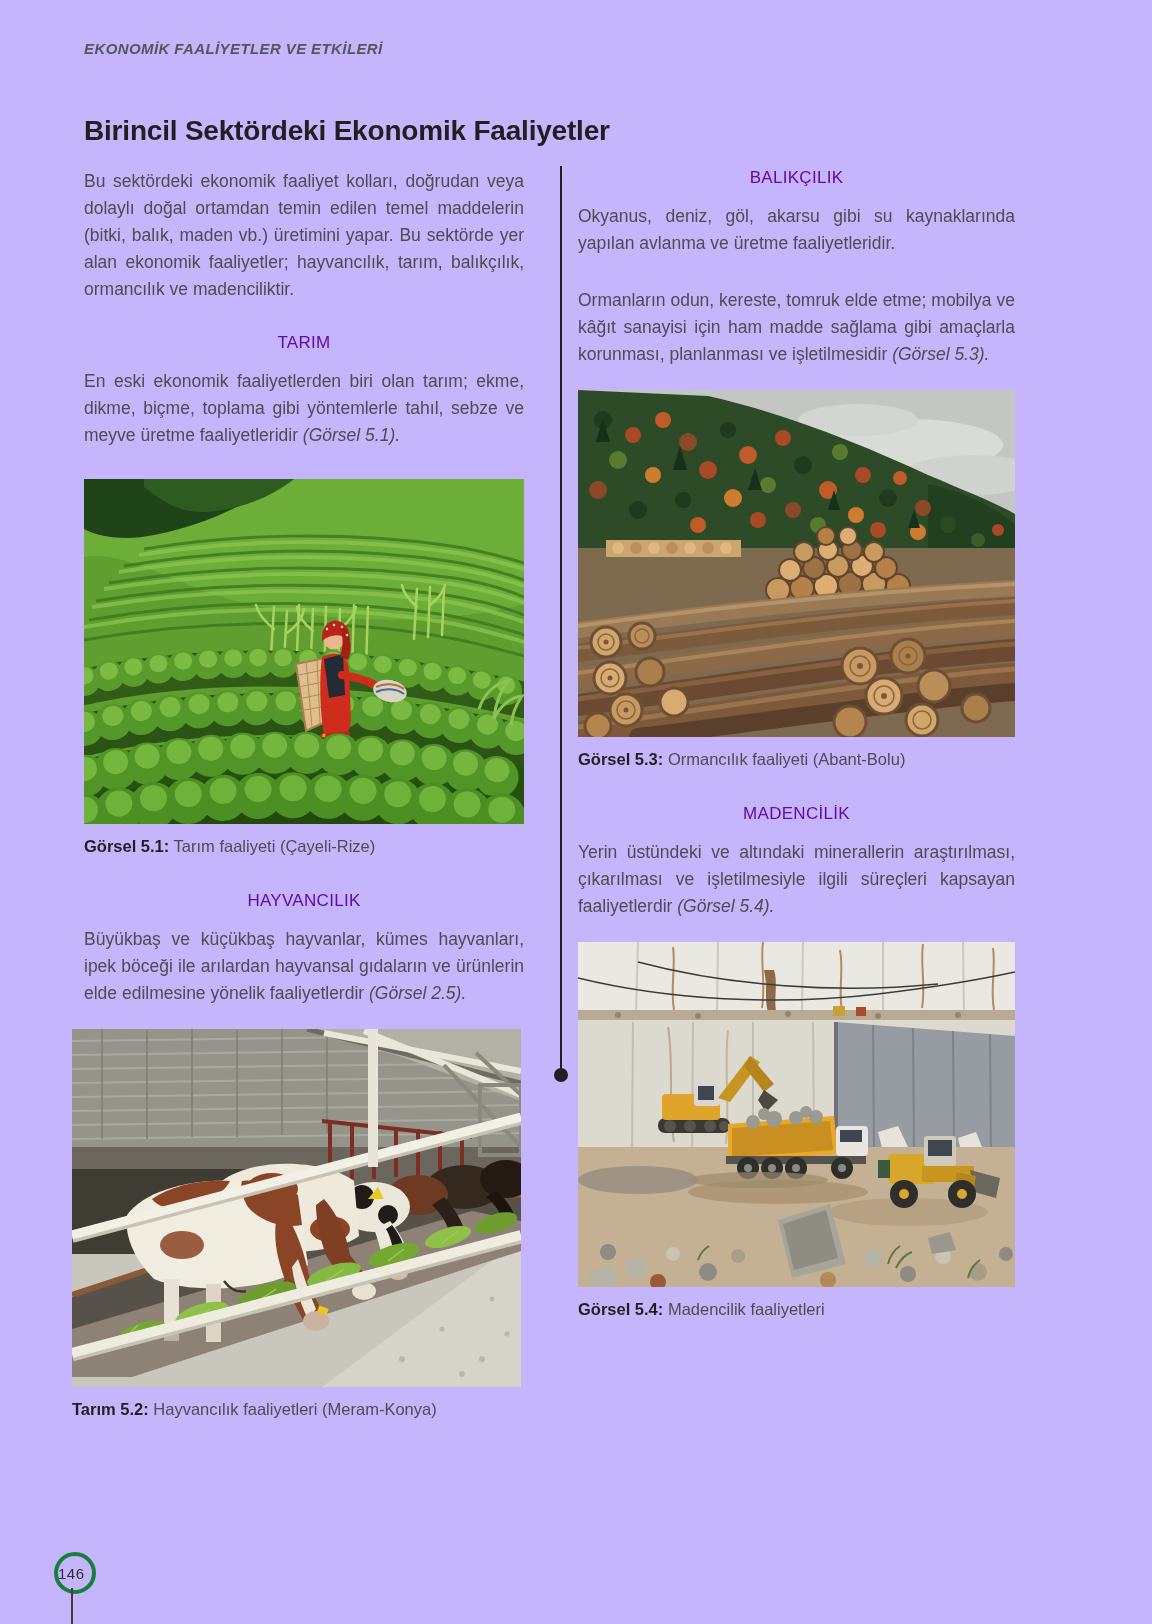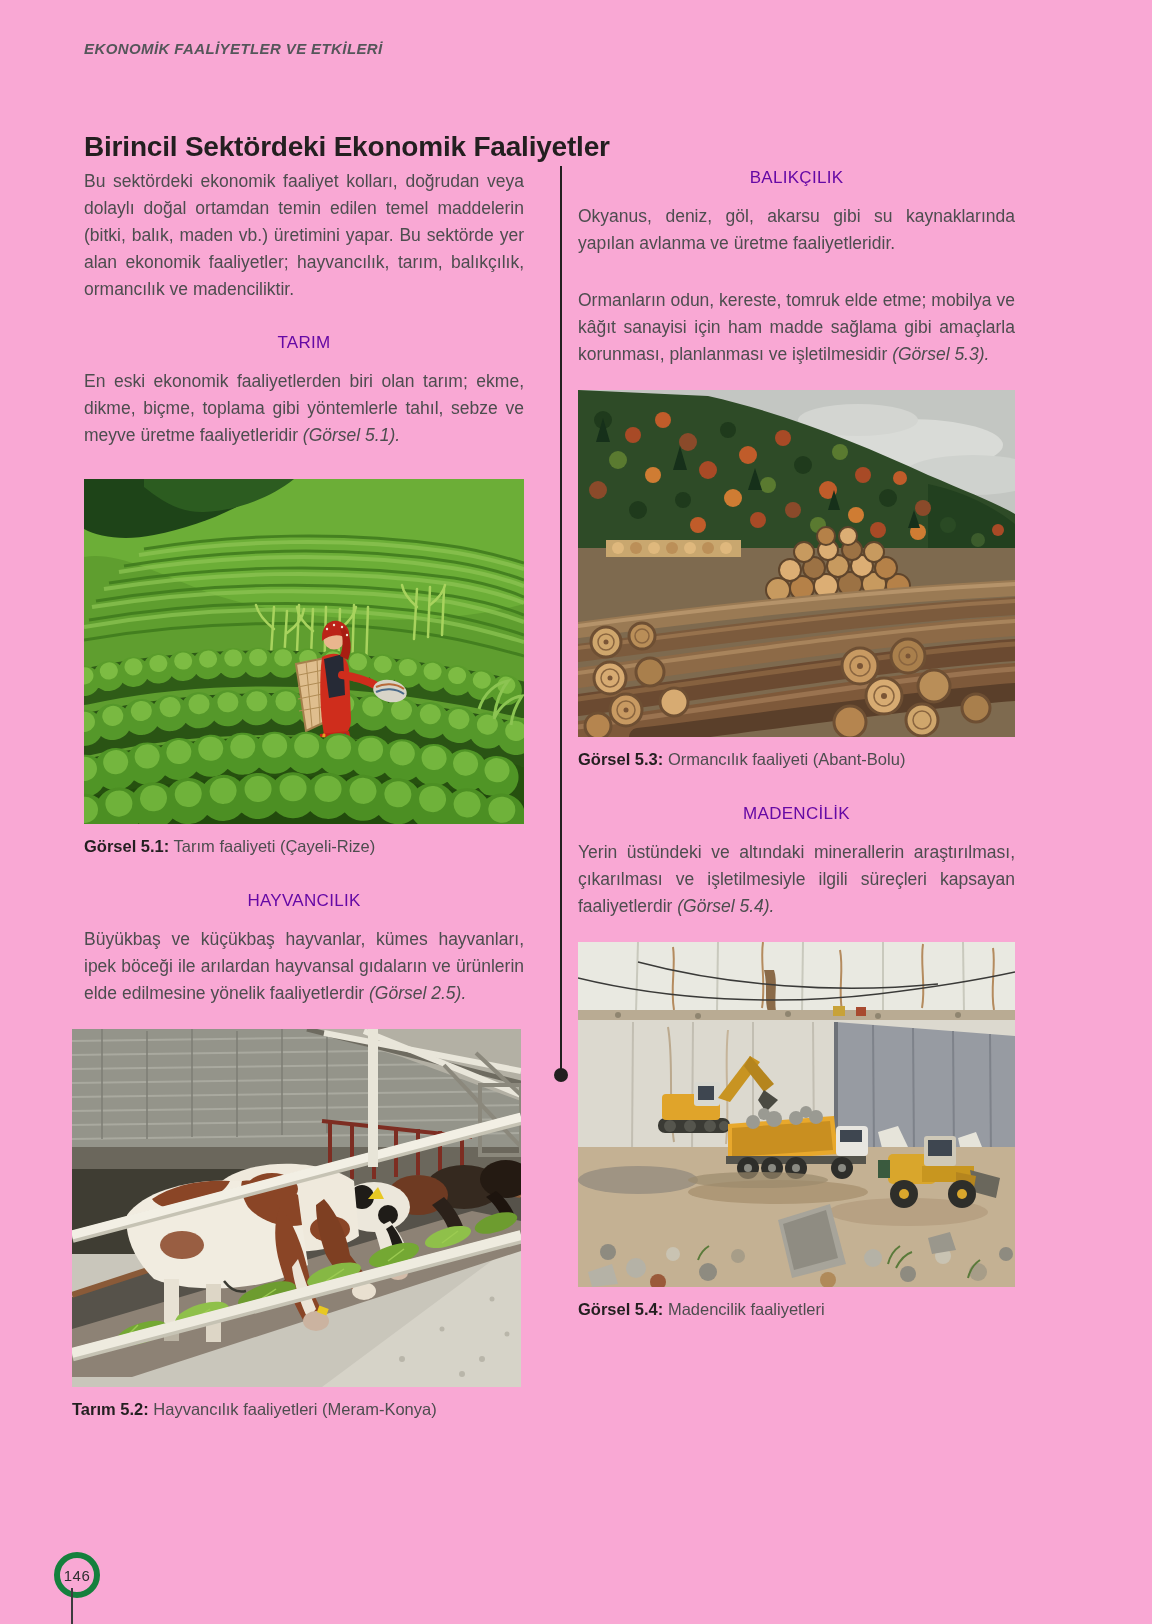--- a/index.html
+++ b/index.html
@@ -1,31 +1,31 @@
 <!DOCTYPE html>
 <html><head>
 <meta charset="utf-8">
 <style>
   html,body{margin:0;padding:0;background:#e9e9e9;}
   .page{
     position:relative;
     width:1152px;height:1624px;
-    background:#f9a8d4;
+    background:#c4b5fd;
     margin:0 auto;
     font-family:"Liberation Sans","DejaVu Sans",sans-serif;
     color:#4d4d4f;
     overflow:hidden;
   }
   .runhead{
     position:absolute;left:84px;top:40px;
     font-size:15px;font-weight:700;font-style:italic;
     color:#55565a;letter-spacing:.4px;
   }
   .maintitle{
-    position:absolute;left:84px;top:112px;
+    position:absolute;left:84px;top:96px;
     font-size:28px;font-weight:700;color:#231f20;letter-spacing:-.2px;
   }
   .col{position:absolute;top:168px;}
   .col-left{left:84px;width:440px;}
   .col-right{left:578px;width:437px;}
   .body-text{
     font-size:17.5px;line-height:27px;text-align:justify;
     color:#4d4d4f;margin:0 0 30px 0;
   }
   .body-text em{}
@@ -44,22 +44,22 @@
   .divider{
     position:absolute;left:560px;top:166px;width:2px;height:909px;
     background:#231f20;
   }
   .divider-dot{
     position:absolute;left:554px;top:1068px;width:14px;height:14px;
     border-radius:50%;background:#231f20;
   }
   .pagenum{
     position:absolute;left:54px;top:1552px;width:34px;height:34px;
-    border:6px solid #15803d;border-radius:50%;
-    display:flex;align-items:center;justify-content:center;
+    border:4px solid #15803d;border-radius:50%;
+    display:flex;align-items:center;justify-content:flex-start;
     font-size:15px;color:#2e2e30;letter-spacing:.5px;
   }
   .footer-line{
     position:absolute;left:71px;top:1588px;width:2px;height:36px;background:#3c3c3e;
   }
   .mb-tight{margin-bottom:22px;}
 </style>
 </head>
 <body>
 

